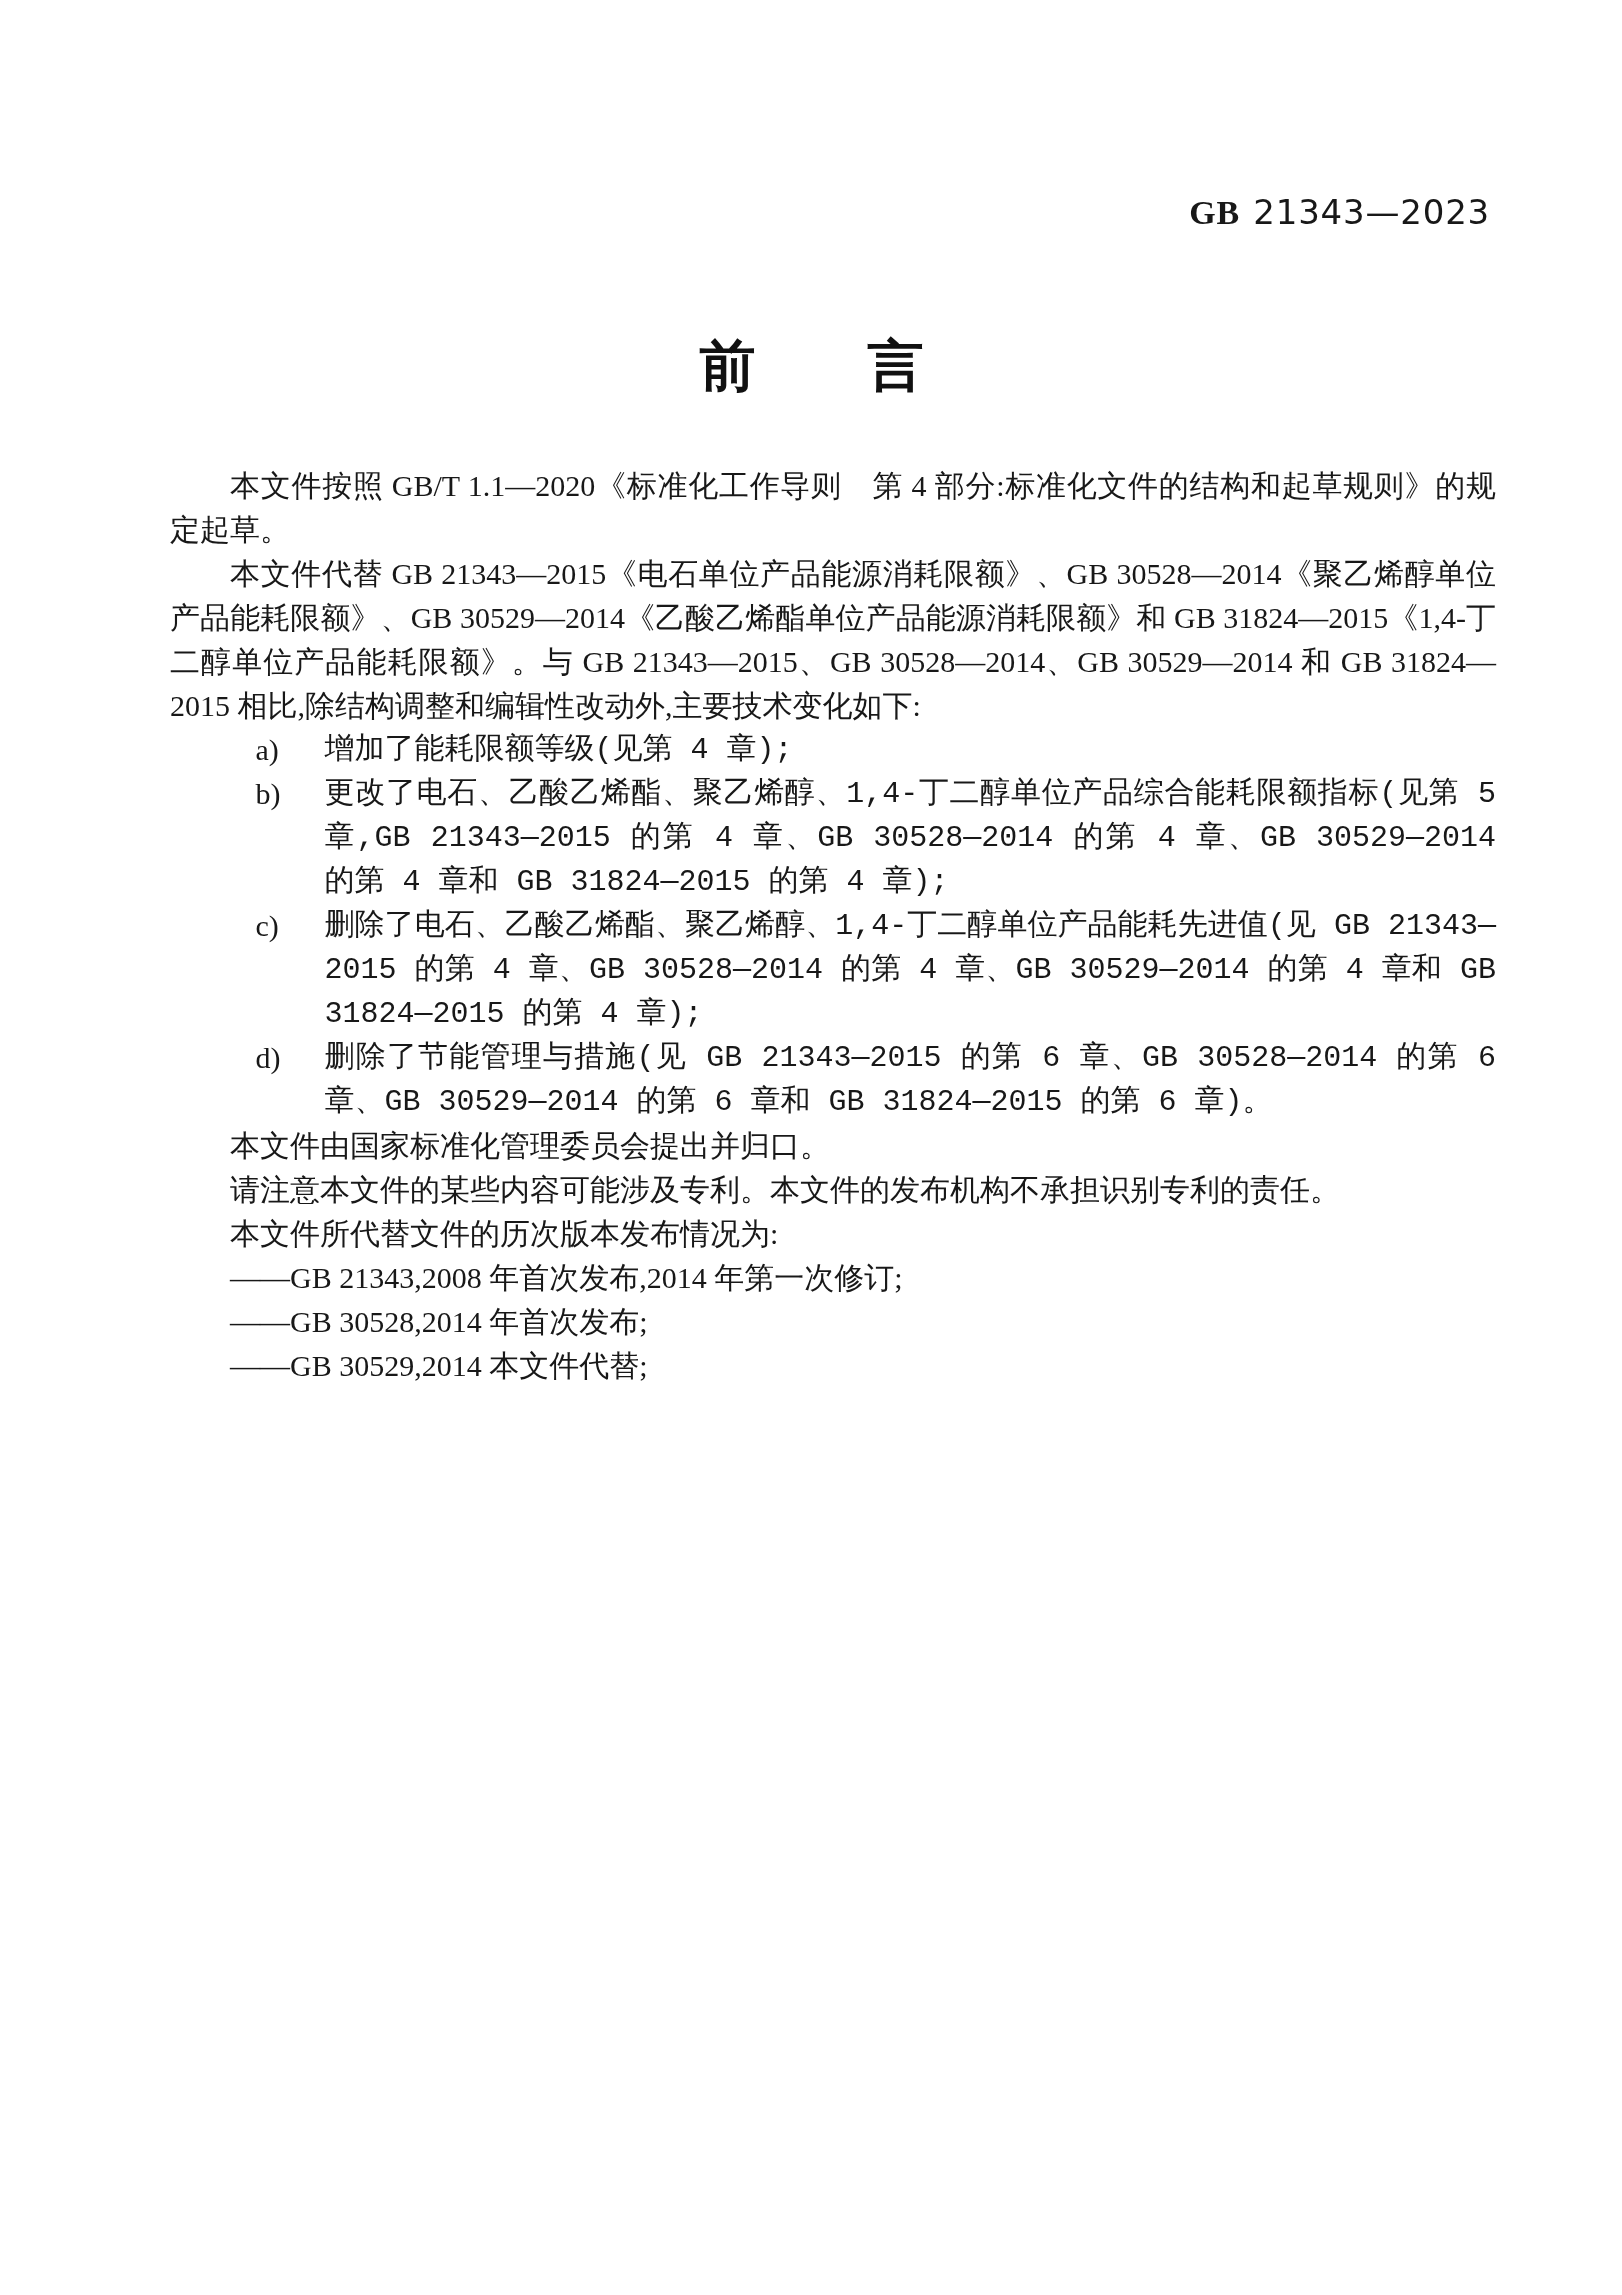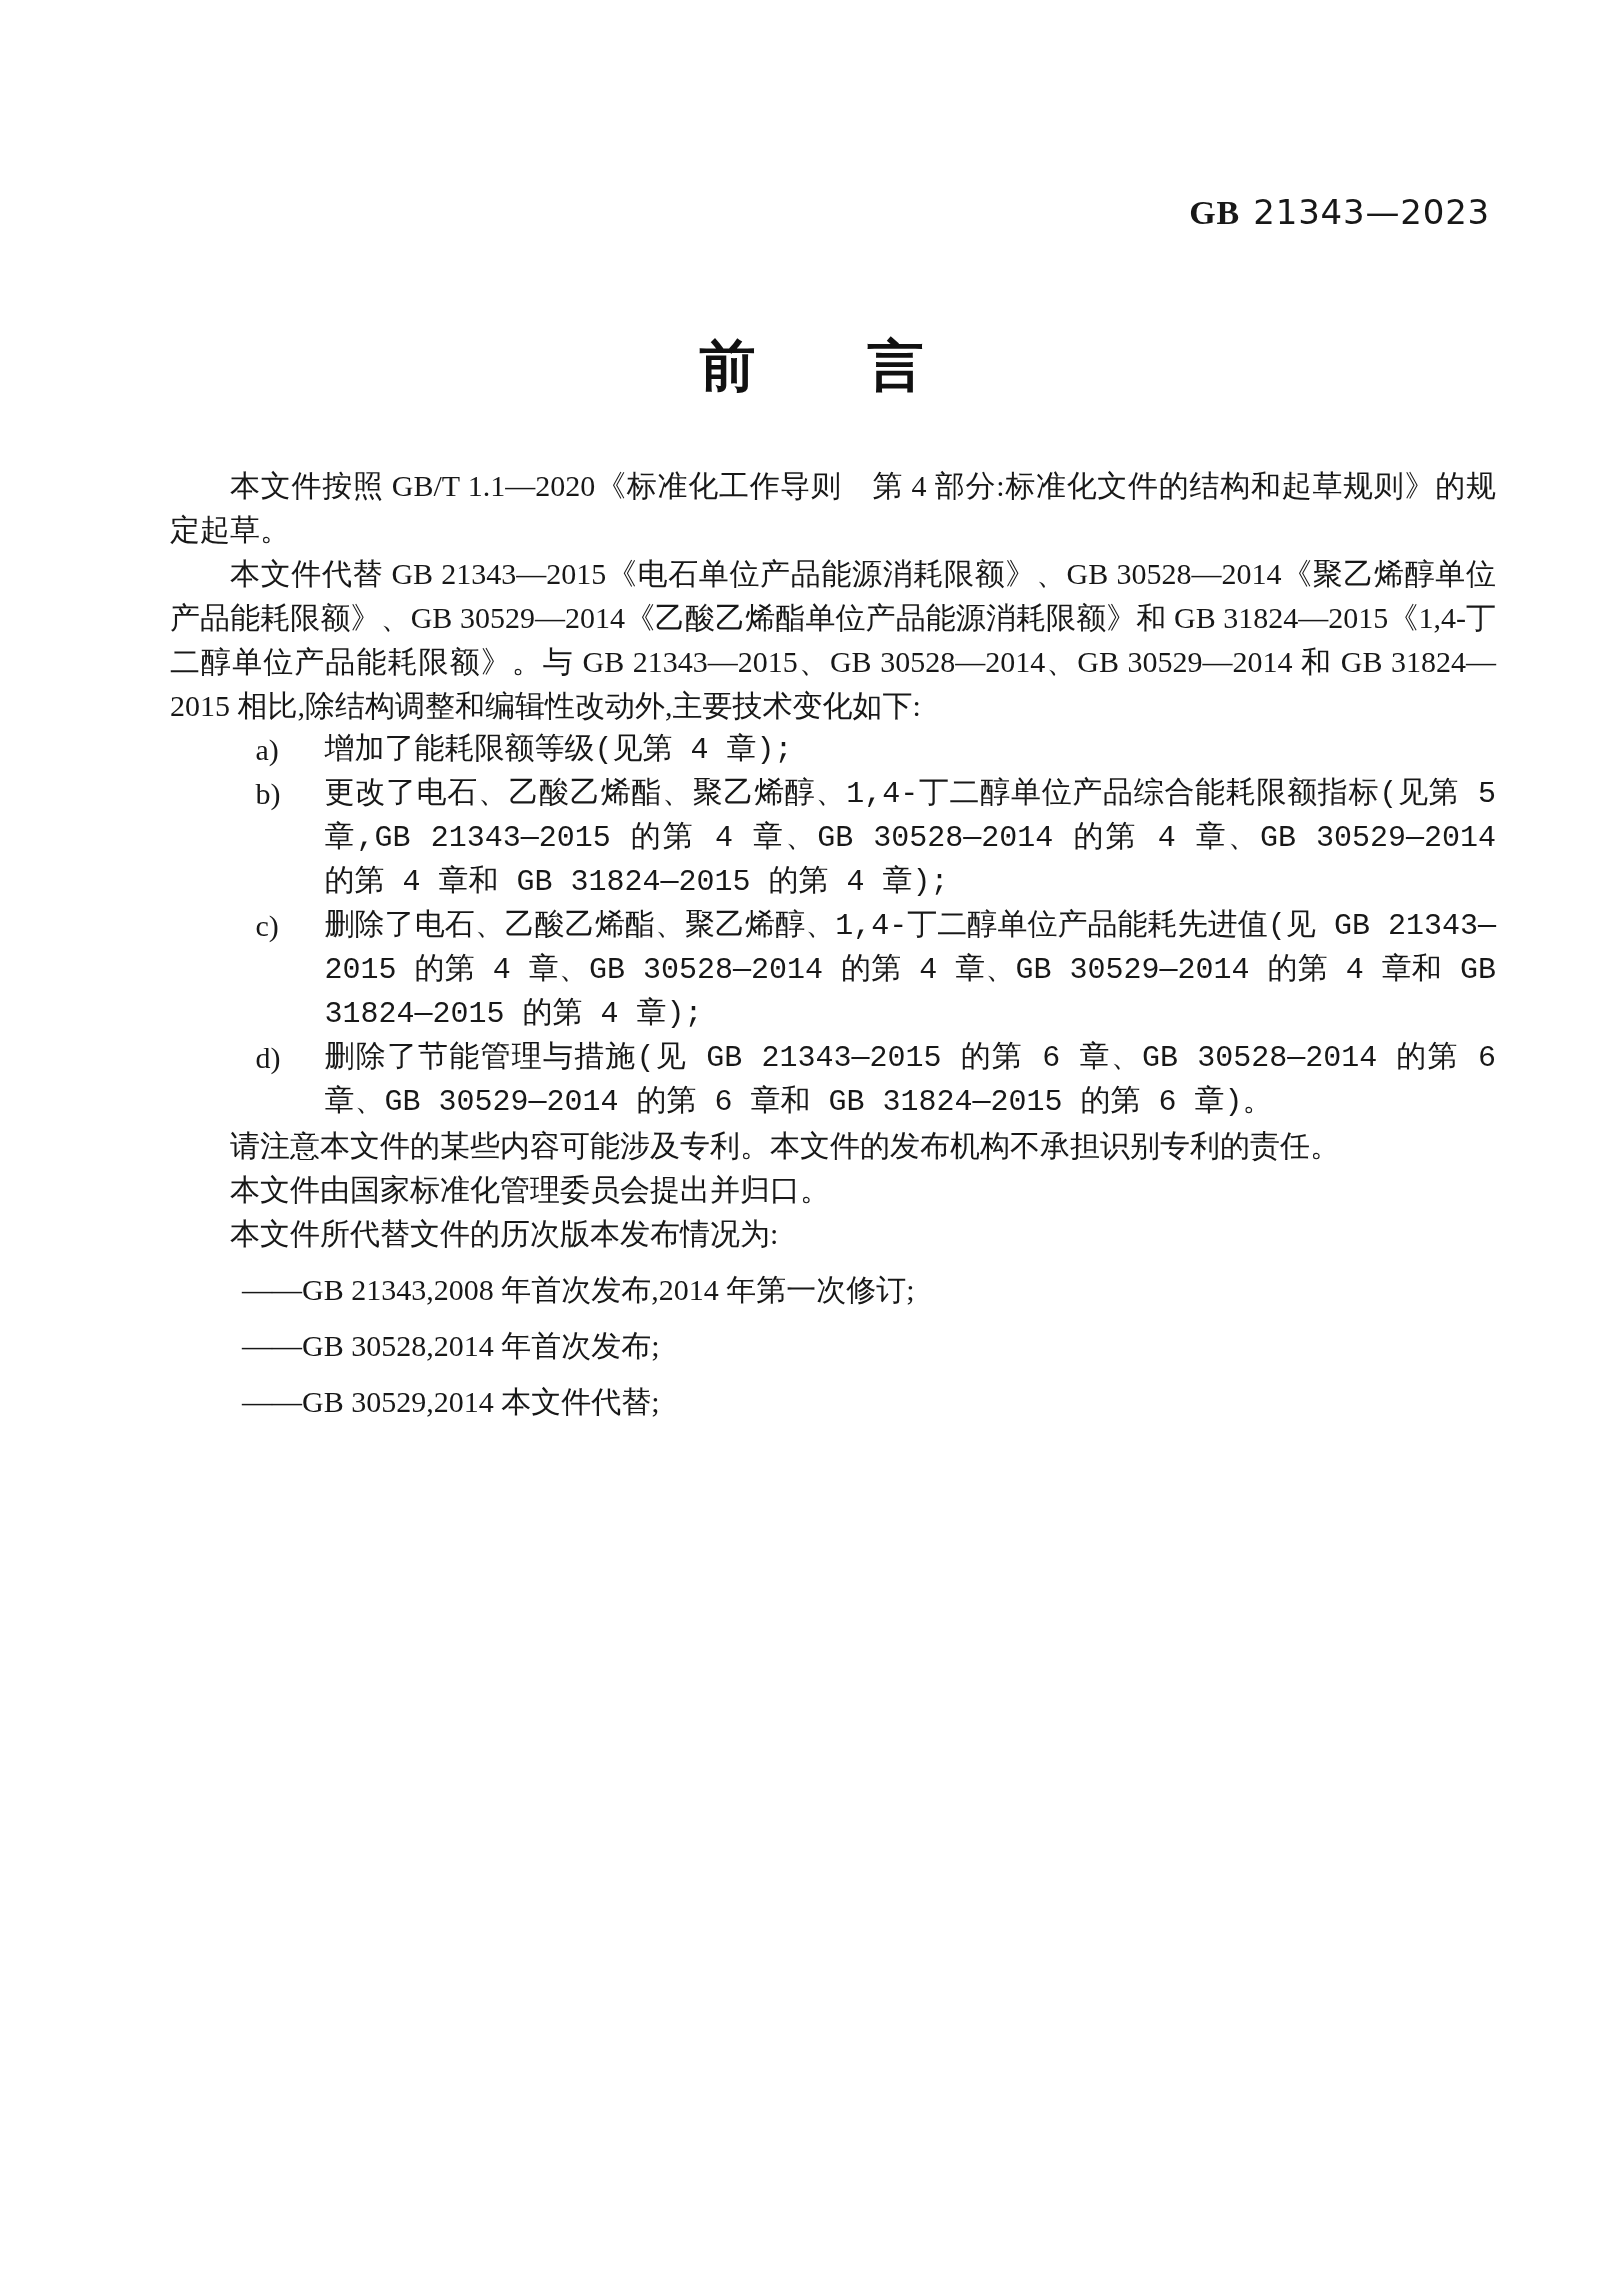--- a/index.html
+++ b/index.html
@@ -63,21 +63,21 @@
   .change-item .change-label {
     flex: 0 0 2.3em;
     text-align: left;
   }
   .change-item .change-text {
     flex: 1 1 auto;
     text-align: justify;
     font-family: Liberation Mono, monospace;
   }
   .history-item {
-    margin: 12px;
+    margin: 0;
     text-indent: 2em;
   }
   .page-number {
     position: absolute;
     left: 1391px;
     top: 2098px;
     font-size: 32px;
     font-family: "Liberation Serif", serif;
     color: #111;
   }
@@ -110,22 +110,22 @@
       <div class="change-item">
         <span class="change-label">c)</span>
         <span class="change-text">删除了电石、乙酸乙烯酯、聚乙烯醇、1,4-丁二醇单位产品能耗先进值(见 GB 21343—2015 的第 4 章、GB 30528—2014 的第 4 章、GB 30529—2014 的第 4 章和 GB 31824—2015 的第 4 章);</span>
       </div>
       <div class="change-item">
         <span class="change-label">d)</span>
         <span class="change-text">删除了节能管理与措施(见 GB 21343—2015 的第 6 章、GB 30528—2014 的第 6 章、GB 30529—2014 的第 6 章和 GB 31824—2015 的第 6 章)。</span>
       </div>
     </div>
 
+    <p class="para">本文件由国家标准化管理委员会提出并归口。</p>
     <p class="para">请注意本文件的某些内容可能涉及专利。本文件的发布机构不承担识别专利的责任。</p>
-    <p class="para">本文件由国家标准化管理委员会提出并归口。</p>
     <p class="para">本文件所代替文件的历次版本发布情况为:</p>
 
     <div class="history-list">
       <p class="history-item">——GB 21343,2008 年首次发布,2014 年第一次修订;</p>
       <p class="history-item">——GB 30528,2014 年首次发布;</p>
       <p class="history-item">——GB 30529,2014 本文件代替;</p>
     </div>
 
   </div>
 

